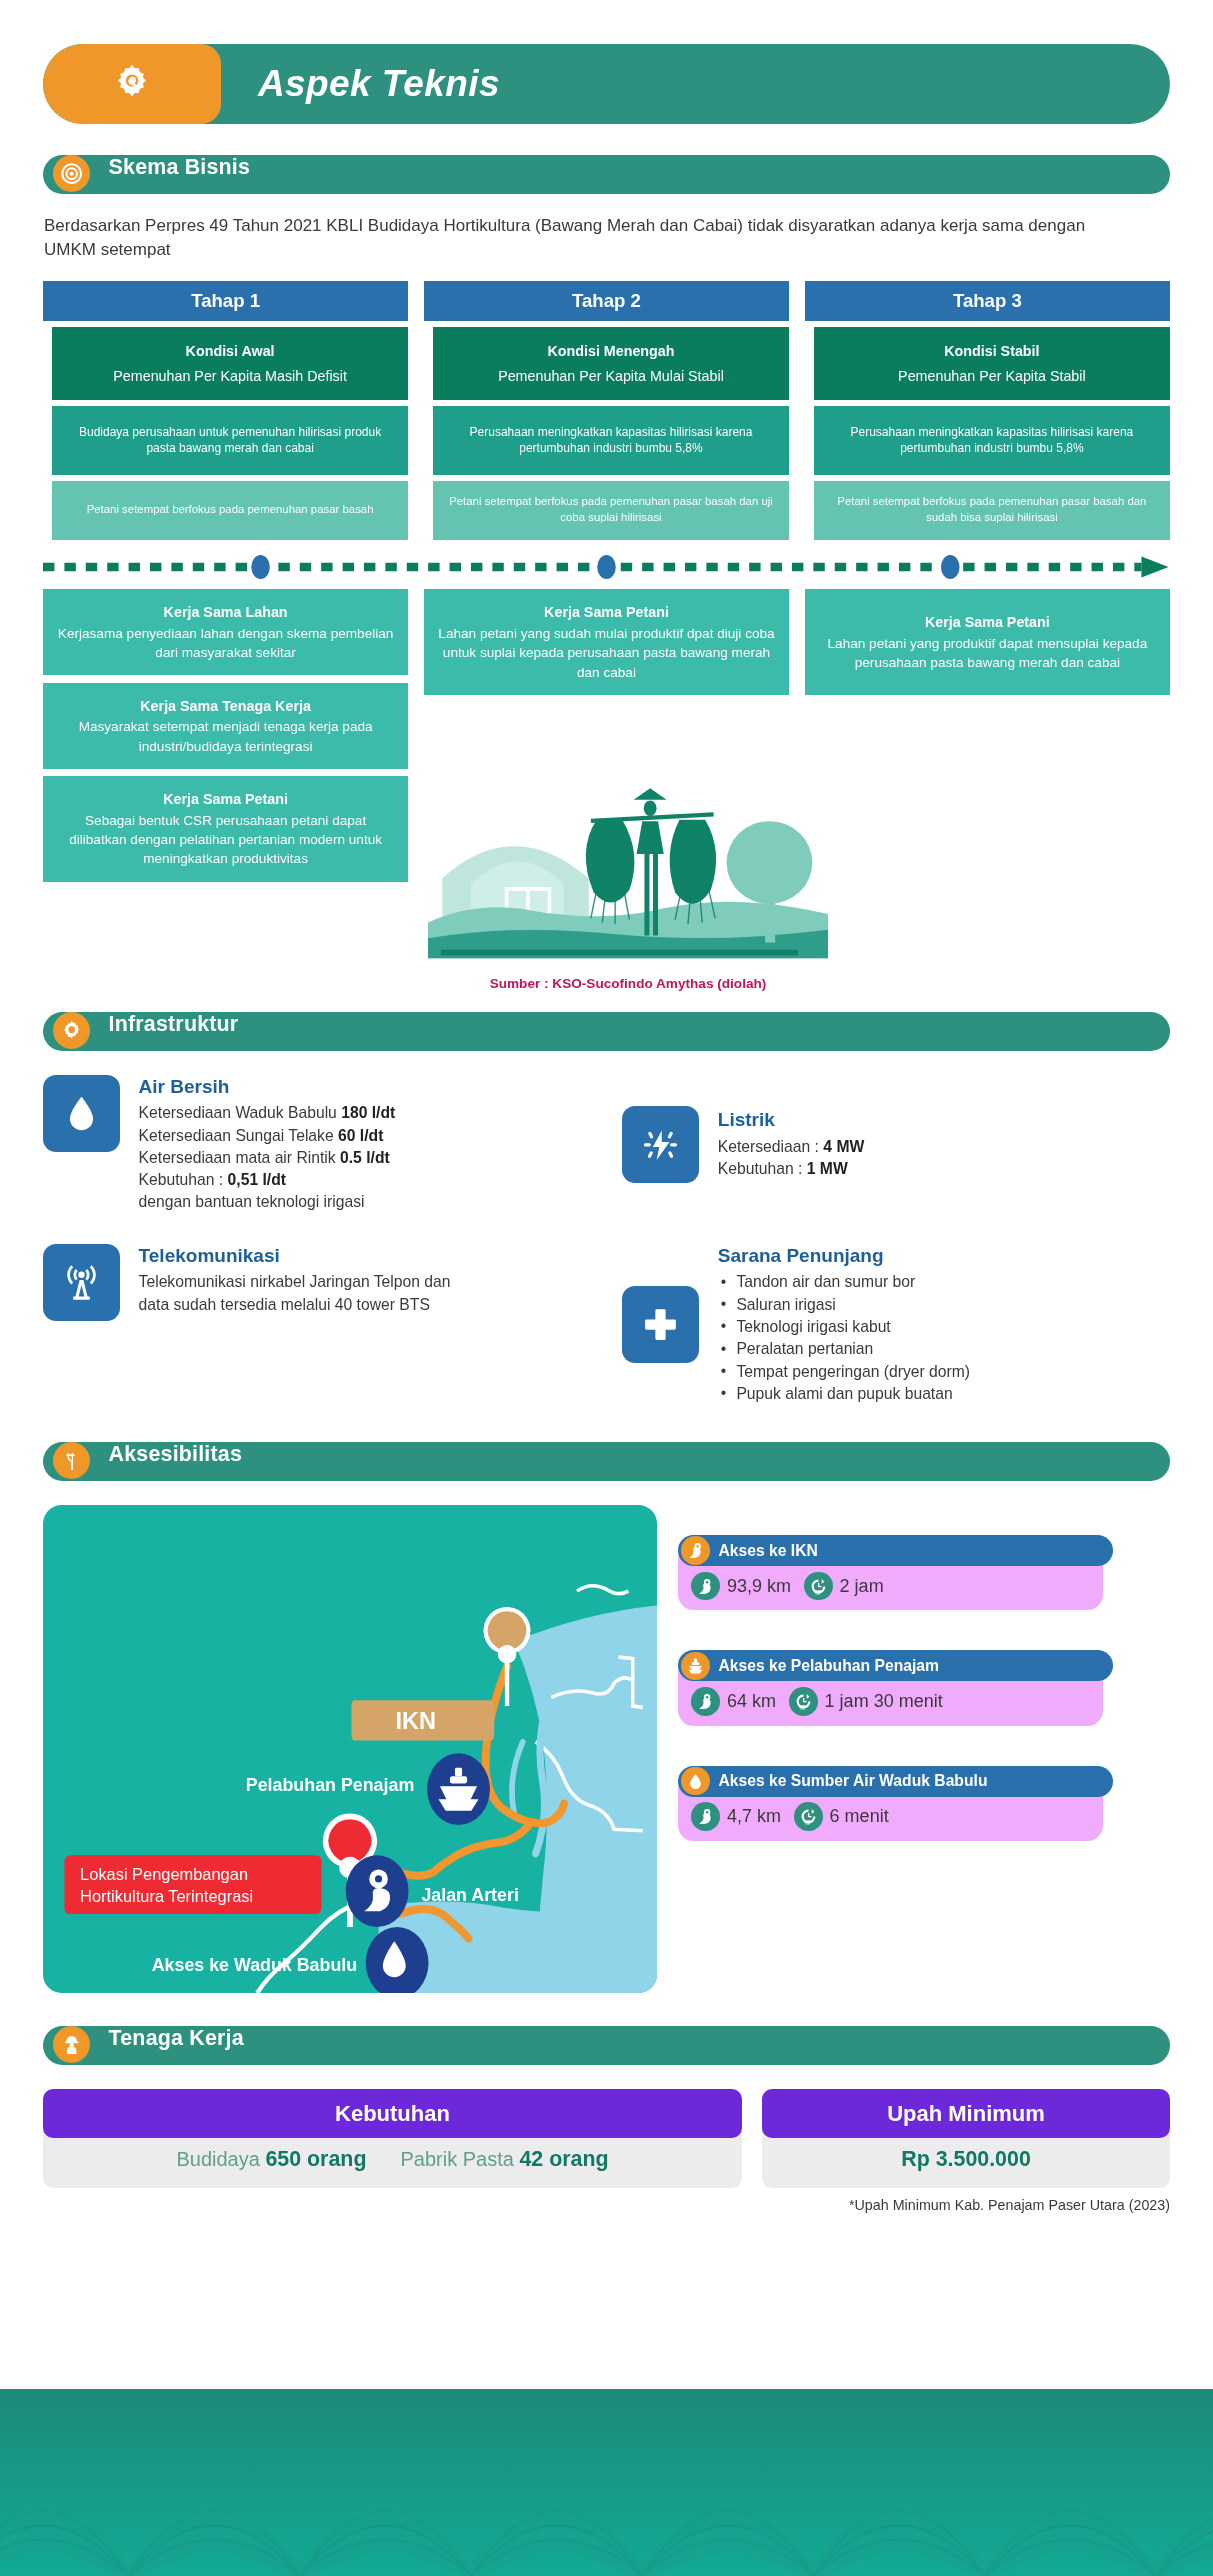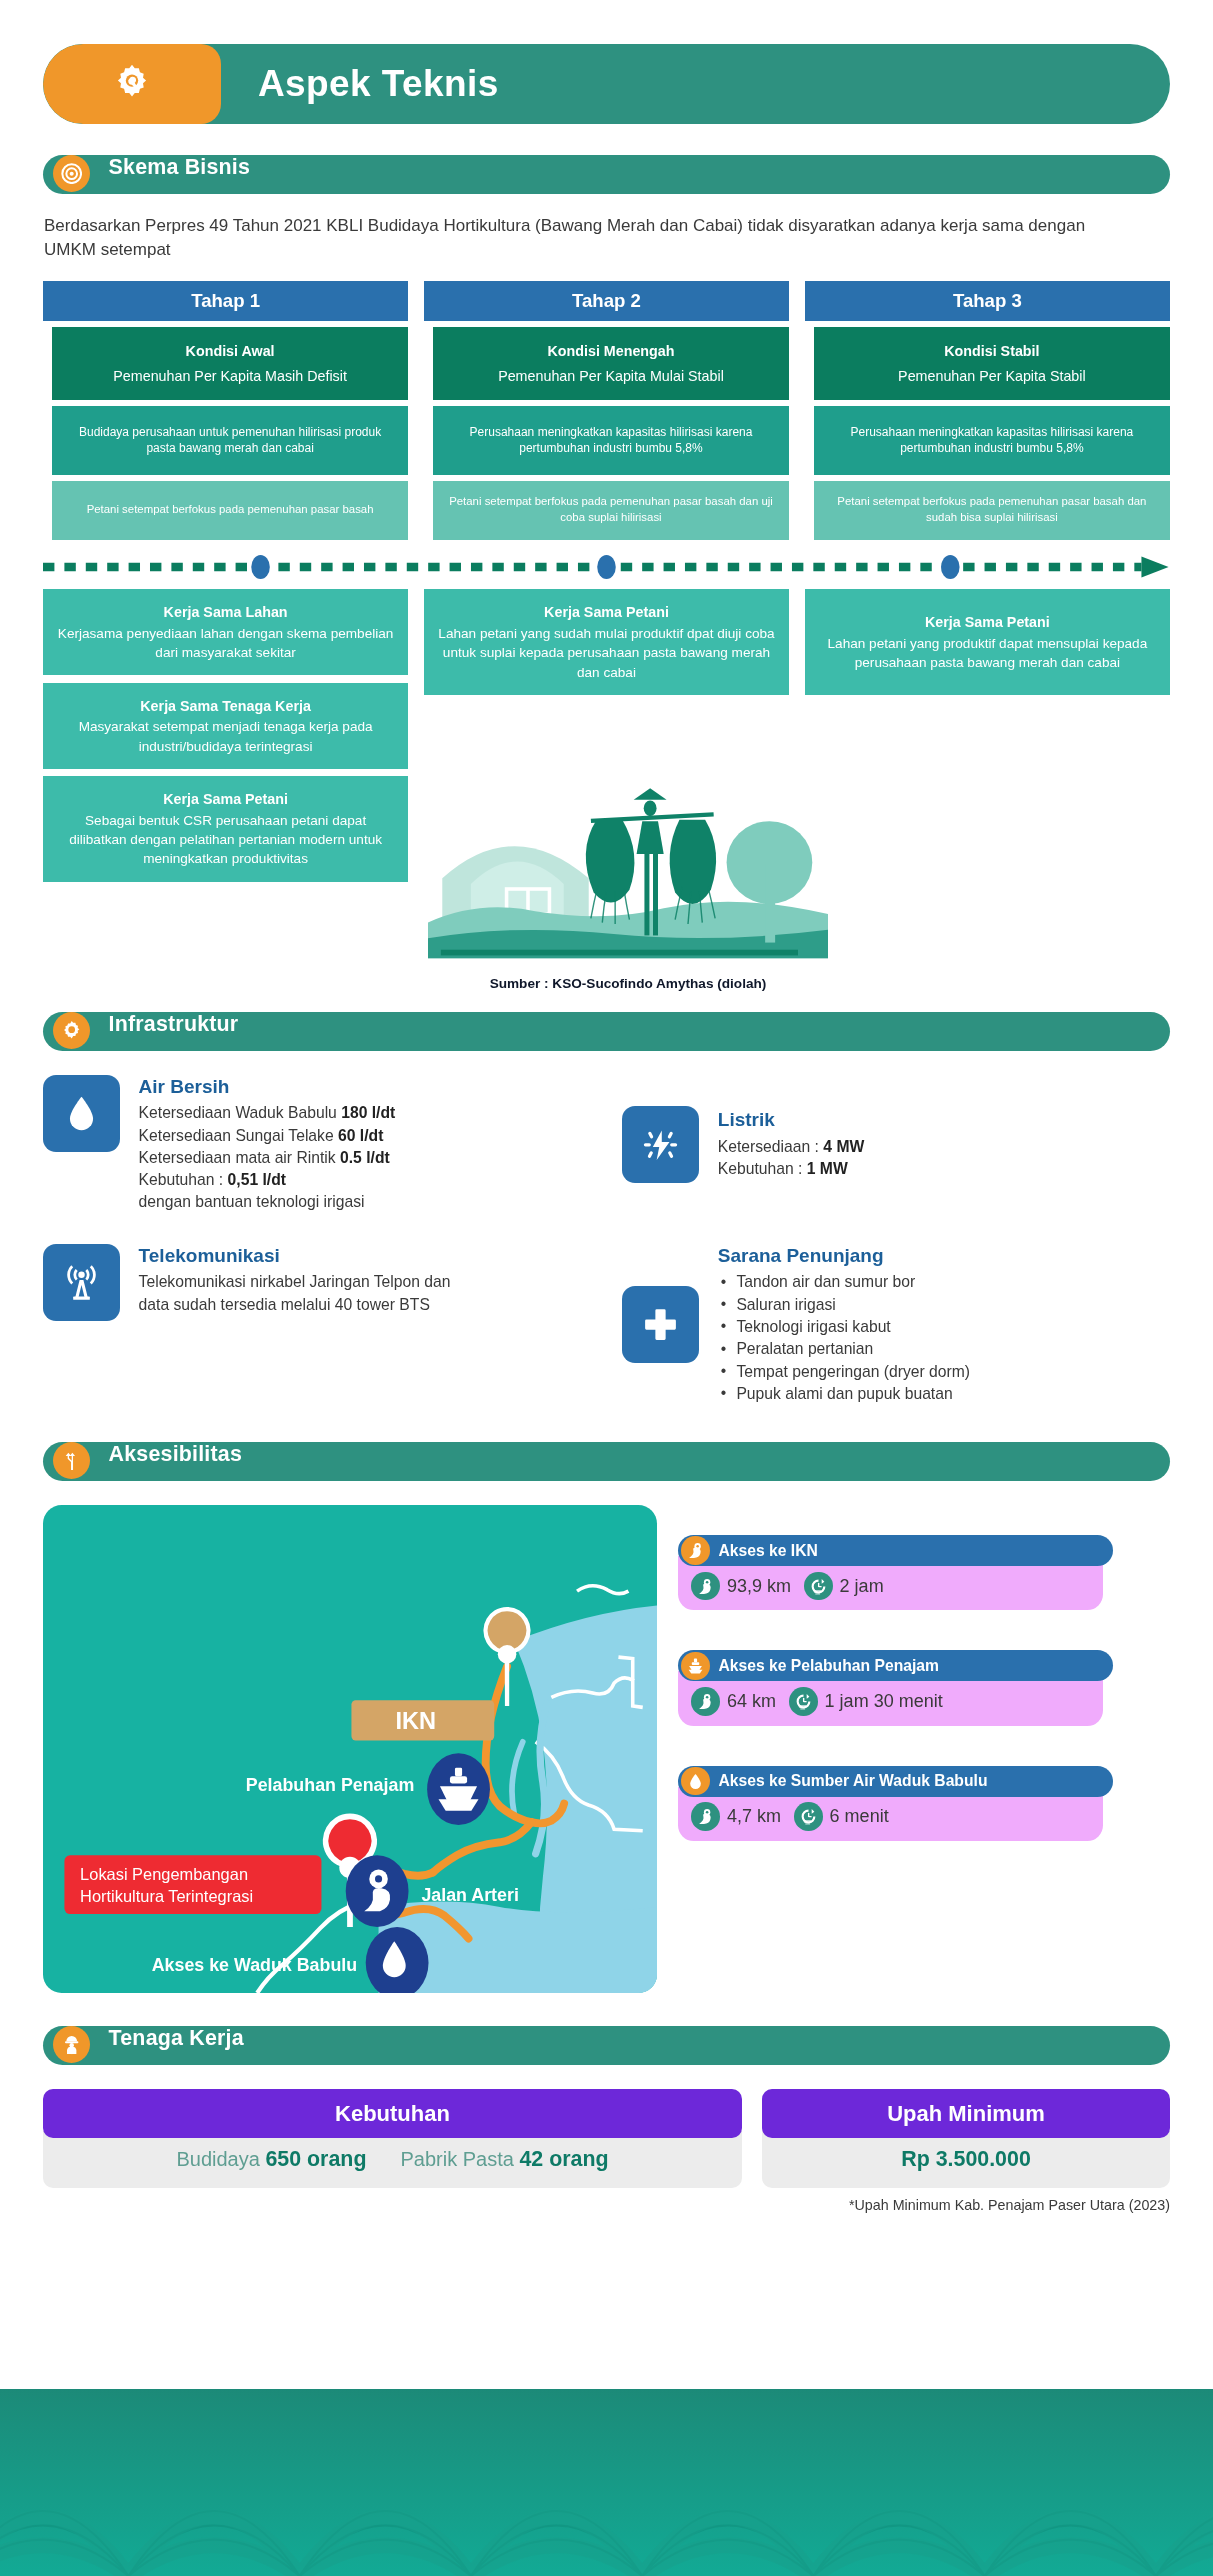--- a/index.html
+++ b/index.html
@@ -30,20 +30,21 @@
     display: flex; align-items: center; justify-content: center;
     flex: 0 0 178px;
   }
   .title-pill .tab svg { width: 44px; height: 44px; fill: #ffffff; }
   .title-pill h1 {
     color: #fff;
     font-size: 37px;
     font-weight: 700;
     letter-spacing: 0.4px;
     margin-left: 37px;
+    font-style: italic;
   }
 
   
   .section-bar {
     position: relative;
     margin: 0 43px;
     height: 39px;
     background: #2e9180;
     border-radius: 24px;
     display: flex;
@@ -139,21 +140,21 @@
     width: 400px; height: 193px;
   }
   .illus-wrap svg { width: 100%; height: 100%; display:block; }
   .sumber {
     position: absolute;
     left: 428px; top: 976px;
     width: 400px;
     text-align: center;
     font-size: 13.6px;
     font-weight: 700;
-    color: #0f172a;
+    color: #be185d;
   }
 
   
   .infra-grid {
     margin: 24px 43px 0 43px;
     display: grid;
     grid-template-columns: 1fr 1fr;
     column-gap: 0px;
     row-gap: 30px;
   }

